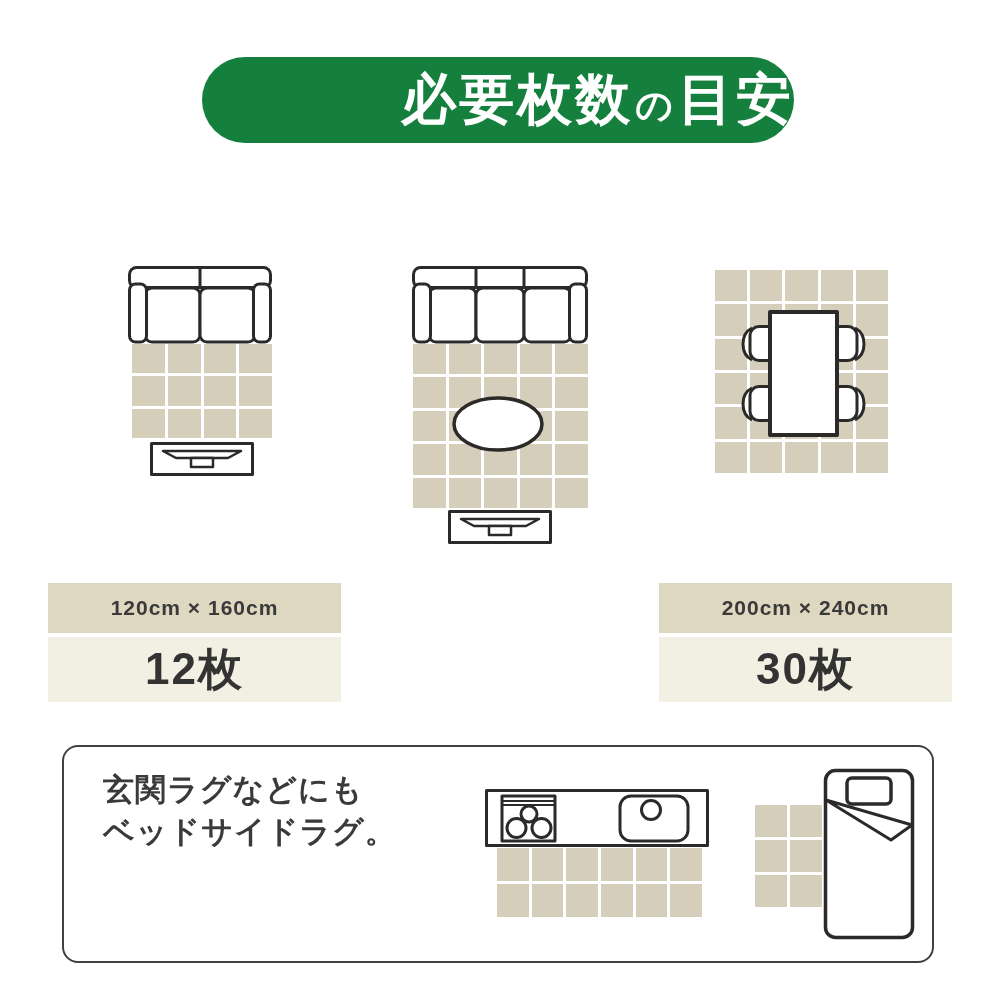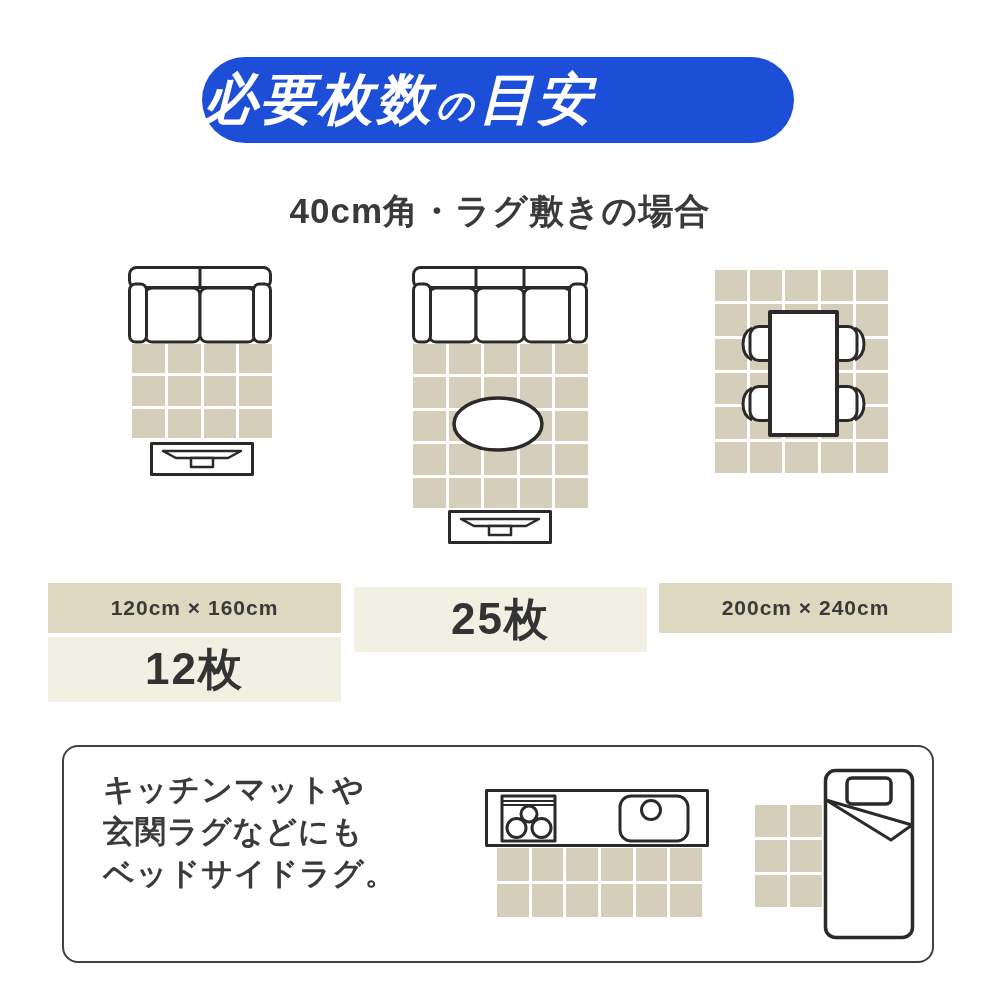--- a/index.html
+++ b/index.html
@@ -1,23 +1,23 @@
 <!DOCTYPE html>
 <html><head>
 <meta charset="utf-8">
 <style>
   html,body{margin:0;padding:0;background:#ffffff;}
   body{font-family:"Liberation Sans","DejaVu Sans",sans-serif;}
   .canvas{position:relative;width:1000px;height:1000px;background:#ffffff;overflow:hidden;}
 
   
   .banner{position:absolute;left:202px;top:57px;width:592px;height:86px;
-    background:#1d4ed8;border-radius:43px;color:#ffffff;
-    display:flex;align-items:center;justify-content:flex-start;
-    font-weight:bold;font-size:55px;letter-spacing:3px;font-style:italic;}
+    background:#15803d;border-radius:43px;color:#ffffff;
+    display:flex;align-items:center;justify-content:flex-end;
+    font-weight:bold;font-size:55px;letter-spacing:3px;}
   .banner .small-particle{font-size:37px;margin:0 2px;}
 
   .subtitle{position:absolute;left:0;top:188px;width:1000px;text-align:center;
     font-size:35px;font-weight:bold;color:#3a3a3a;letter-spacing:1px;}
 
   
   .grid{position:absolute;display:grid;gap:3px;}
   .tile{background:#d5cebb;}
   .rug1{left:132px;top:344px;width:140px;height:94px;}
   .rug2{left:413px;top:344px;width:175px;height:164px;}
@@ -57,21 +57,20 @@
 </style>
 </head>
 <body>
 
 <div class="canvas">
 
   <div class="banner">
     <span><span>必要枚数</span><span class="small-particle">の</span><span>目安</span></span>
   </div>
 
-  <div class="subtitle">40cm角・ラグ敷きの場合</div>
 
   <svg class="icon sofa1" viewBox="0 0 144 78">
     <g fill="#ffffff" stroke="#2b2a28" stroke-width="3" stroke-linejoin="round">
       <rect x="1.5" y="1.5" width="141" height="20" rx="7"></rect>
       <line x1="72" y1="1.5" x2="72" y2="21.5"></line>
       <rect x="17" y="22" width="55" height="54" rx="7"></rect>
       <rect x="72" y="22" width="55" height="54" rx="7"></rect>
       <rect x="1.5" y="18" width="17" height="58" rx="6"></rect>
       <rect x="125.5" y="18" width="17" height="58" rx="6"></rect>
     </g>
@@ -194,29 +193,28 @@
 
       <rect x="55" y="42" width="67" height="123" stroke-width="4"></rect>
     </g>
   </svg>
 
   <div class="spec-col c1">
     <div class="size-cell">120cm × 160cm</div>
     <div class="count-cell">12枚</div>
   </div>
   <div class="spec-col c2">
-    <div class="count-cell">25枚</div>
   </div>
   <div class="spec-col c3">
     <div class="size-cell">200cm × 240cm</div>
+    <div class="count-cell">30枚</div>
   </div>
 
   <div class="notebox"></div>
   <div class="notetext">
-    <div>キッチンマットや</div>
     <div>玄関ラグなどにも</div>
     <div>ベッドサイドラグ。</div>
   </div>
 
   <svg class="icon kitchen" viewBox="0 0 224 58">
     <g fill="#ffffff" stroke="#2b2a28" stroke-linejoin="round">
       <rect x="1.5" y="1.5" width="221" height="55" stroke-width="3"></rect>
       <rect x="17" y="7" width="53" height="45" stroke-width="3"></rect>
       <line x1="17" y1="12" x2="70" y2="12" stroke-width="2"></line>
       <line x1="17" y1="16" x2="70" y2="16" stroke-width="2"></line>

